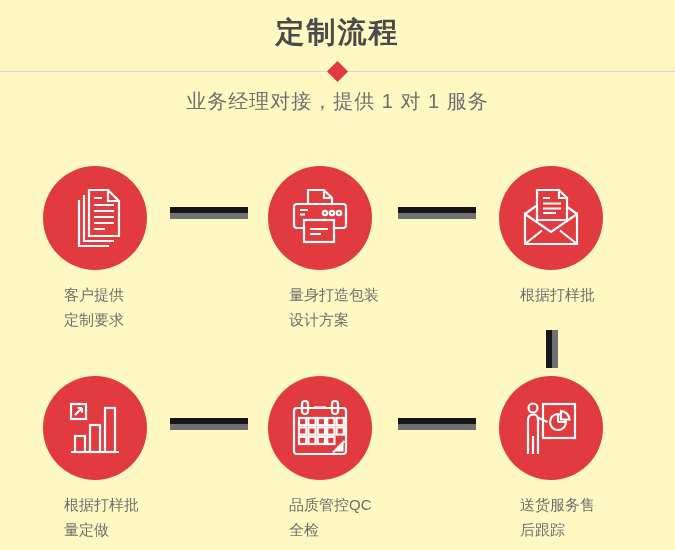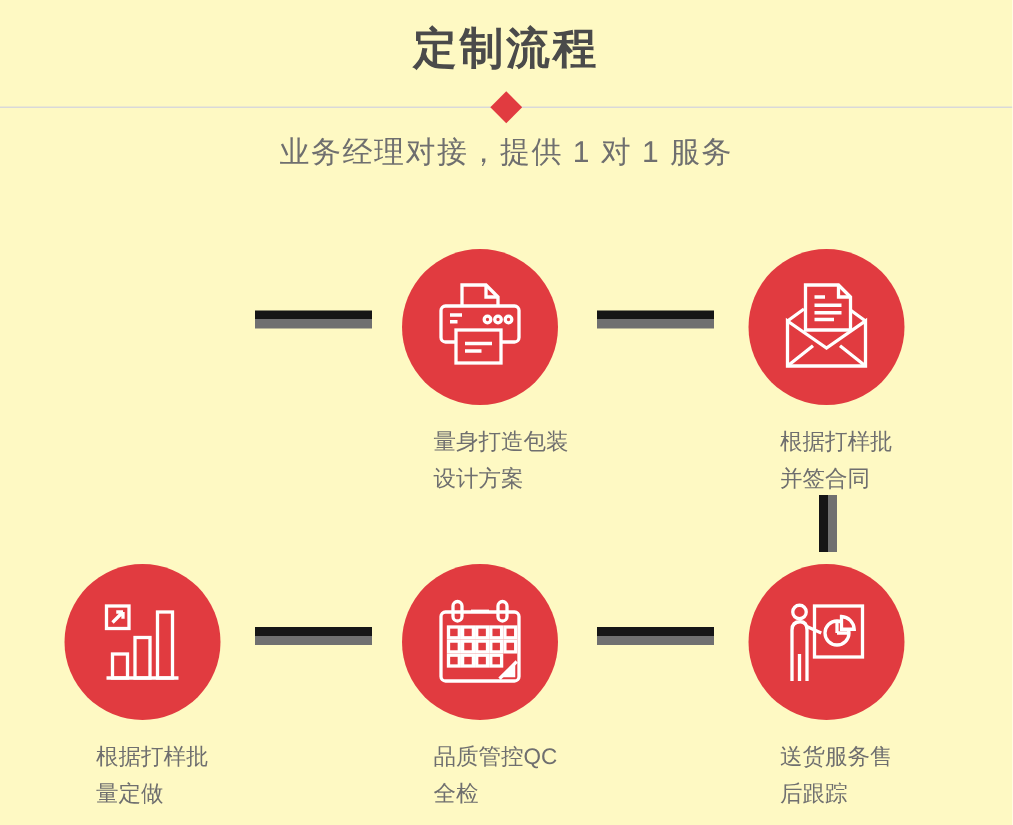--- a/index.html
+++ b/index.html
@@ -44,20 +44,35 @@
 </head>
 <body>
 
 <div class="stage">
 
   <div class="title">定制流程</div>
   <div class="divider"></div>
   <div class="diamond"></div>
   <div class="subtitle">业务经理对接，提供 1 对 1 服务</div>
 
+  <div class="step s1">
+    <div class="circle">
+      <svg viewBox="0 0 64 64">
+        <path d="M16,14 V60 H46"></path>
+        <path d="M21,9 V55 H51"></path>
+        <path class="fill-bg" d="M26,4 H45 L56,15 V50 H26 Z"></path>
+        <path d="M45,4 V15 H56"></path>
+        <path d="M31,12 H39 M31,19 H51 M31,25 H51 M31,31 H51 M31,37 H51 M31,43 H42"></path>
+      </svg>
+    </div>
+    <div class="label">
+      <div>客户提供</div>
+      <div>定制要求</div>
+    </div>
+  </div>
 
   <div class="step s2">
     <div class="circle">
       <svg viewBox="0 0 64 64">
         <path d="M20,18 V4 H36 L44,12 V18"></path>
         <path d="M36,4 V12 H44"></path>
         <rect x="6" y="18" width="52" height="24" rx="3"></rect>
         <path d="M12,24 H20 M12,28.5 H17"></path>
         <circle cx="37" cy="27" r="2.2"></circle>
         <circle cx="44" cy="27" r="2.2"></circle>
@@ -78,21 +93,20 @@
         <path d="M6,28 L17,20 M58,28 L47,20"></path>
         <path class="fill-bg" d="M18,34 V4 H40 L48,12 V34 Z"></path>
         <path d="M40,4 V12 H48"></path>
         <path d="M24,12 H31 M24,17.5 H42 M24,22.5 H42 M24,27 H37"></path>
         <path class="fill-bg" d="M6,28 L32,46 L58,28 V58 H6 Z"></path>
         <path d="M6,58 L23,44.5 M58,58 L41,44.5"></path>
       </svg>
     </div>
     <div class="label">
       <div>根据打样批</div>
-      <div>并签合同</div>
     </div>
   </div>
 
   <div class="step s4">
     <div class="circle">
       <svg viewBox="0 0 64 64">
         <path d="M8,56 H56"></path>
         <rect x="12" y="40" width="10" height="16"></rect>
         <rect x="27" y="29" width="10" height="27"></rect>
         <rect x="42" y="12" width="10" height="44"></rect>

